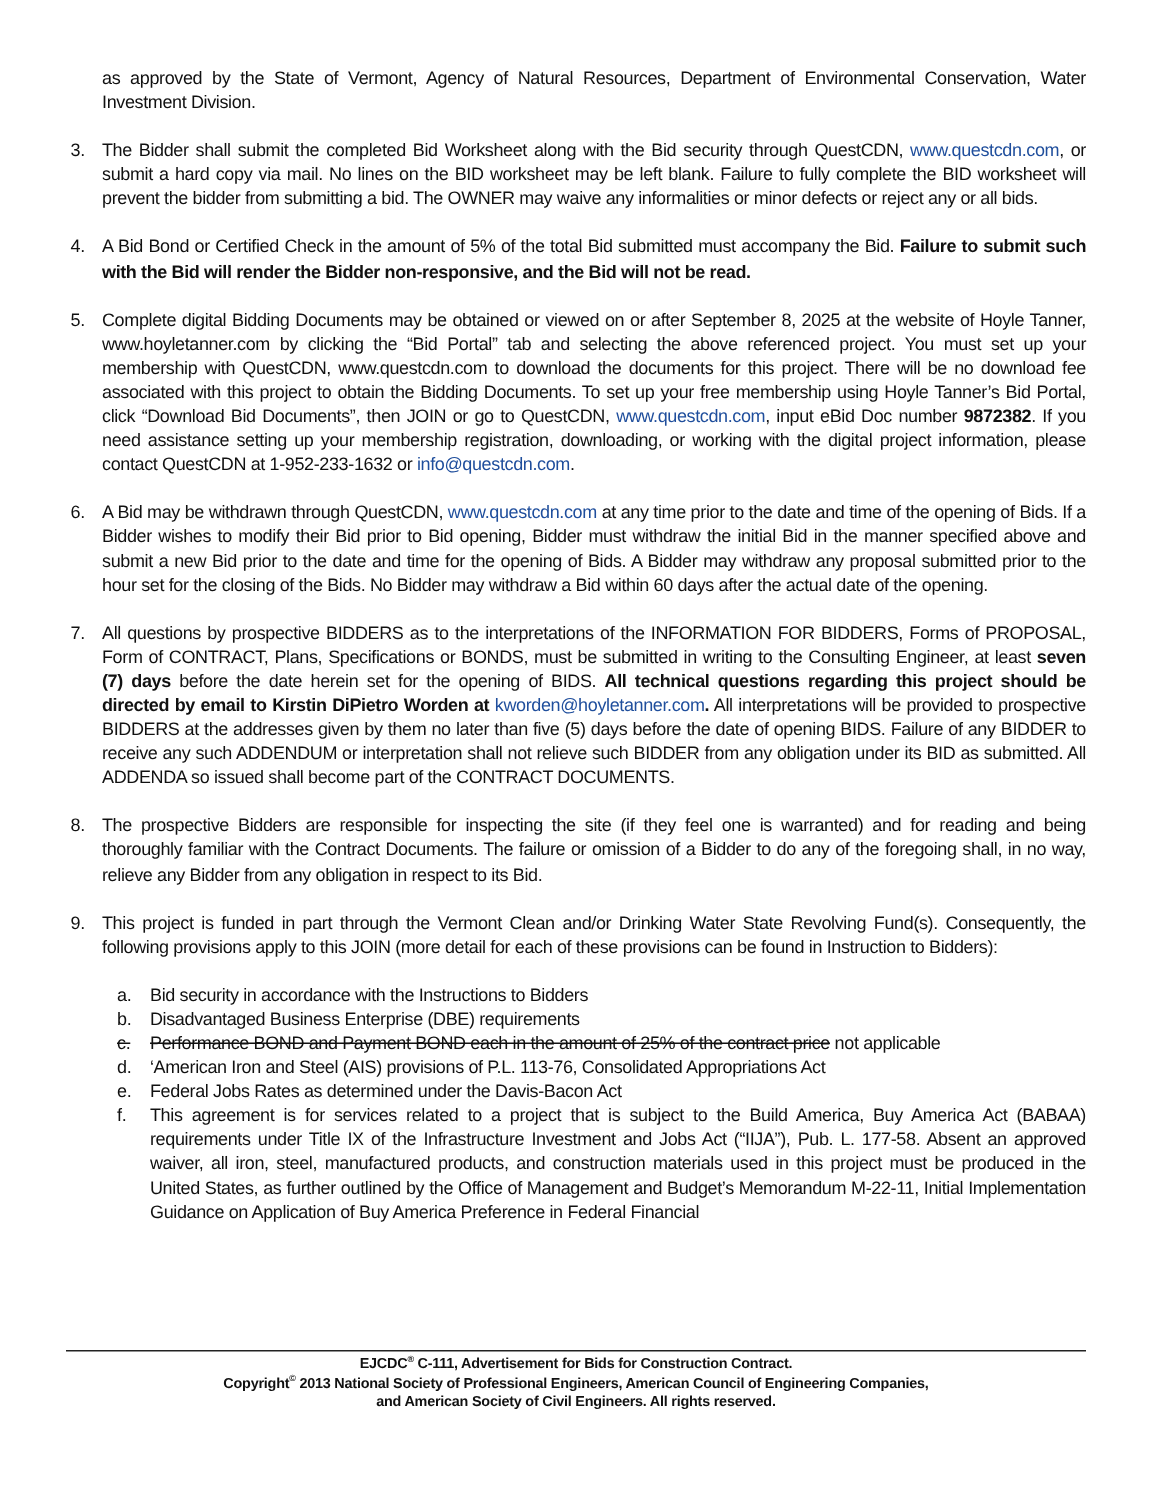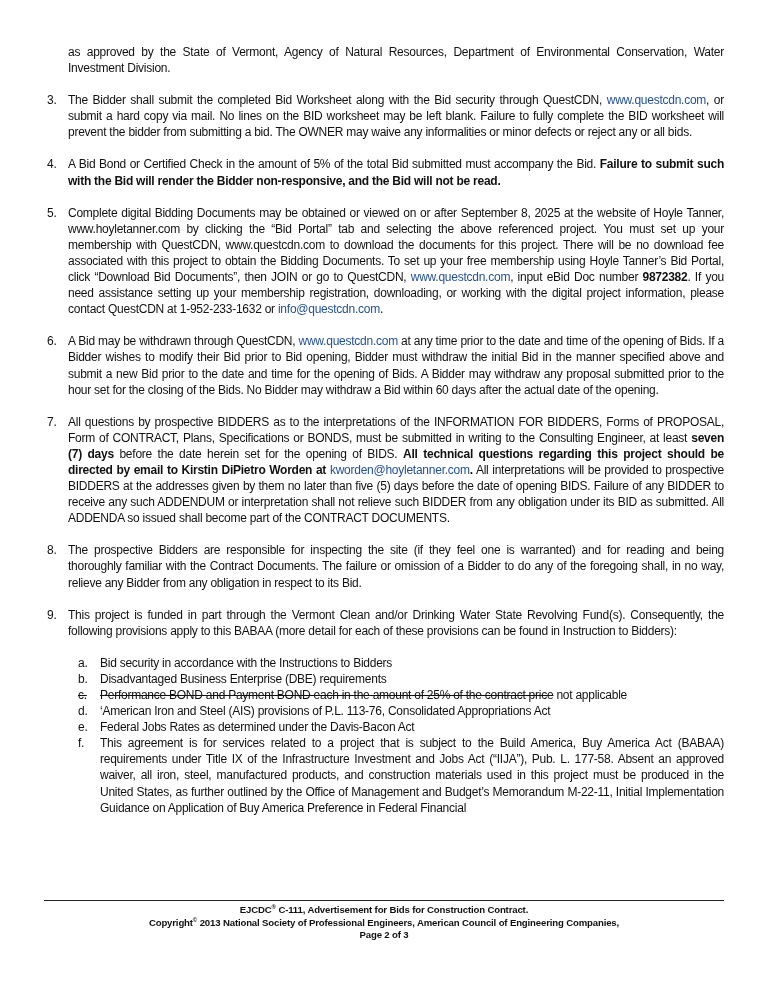--- a/index.html
+++ b/index.html
@@ -76,21 +76,21 @@
       <span>All questions by prospective BIDDERS as to the interpretations of the INFORMATION FOR BIDDERS, Forms of PROPOSAL, Form of CONTRACT, Plans, Specifications or BONDS, must be submitted in writing to the Consulting Engineer, at least </span><b>seven (7) days</b><span> before the date herein set for the opening of BIDS. </span><b>All technical questions regarding this project should be directed by email to Kirstin DiPietro Worden at </b><a class="link">kworden@hoyletanner.com</a><b>.</b><span>  All interpretations will be provided to prospective BIDDERS at the addresses given by them no later than five (5) days before the date of opening BIDS. Failure of any BIDDER to receive any such ADDENDUM or interpretation shall not relieve such BIDDER from any obligation under its BID as submitted. All ADDENDA so issued shall become part of the CONTRACT DOCUMENTS.</span>
     </div>
 
     <div class="item">
       <span class="num">8.</span>
       <span>The prospective Bidders are responsible for inspecting the site (if they feel one is warranted) and for reading and being thoroughly familiar with the Contract Documents. The failure or omission of a Bidder to do any of the foregoing shall, in no way, relieve any Bidder from any obligation in respect to its Bid.</span>
     </div>
 
     <div class="item">
       <span class="num">9.</span>
-      <span>This project is funded in part through the Vermont Clean and/or Drinking Water State Revolving Fund(s). Consequently, the following provisions apply to this BABAA (more detail for each of these provisions can be found in Instruction to Bidders):</span>
+      <span>This project is funded in part through the Vermont Clean and/or Drinking Water State Revolving Fund(s). Consequently, the following provisions apply to this JOIN (more detail for each of these provisions can be found in Instruction to Bidders):</span>
     </div>
 
     <div class="sublist">
       <div class="sub">
         <span class="sl">a.</span>
         <span class="st">Bid security in accordance with the Instructions to Bidders</span>
       </div>
       <div class="sub">
         <span class="sl">b.</span>
         <span class="st">Disadvantaged Business Enterprise (DBE) requirements</span>
@@ -112,15 +112,15 @@
         <span class="st">This agreement is for services related to a project that is subject to the Build America, Buy America Act (BABAA) requirements under Title IX of the Infrastructure Investment and Jobs Act (“IIJA”), Pub. L. 177-58.  Absent an approved waiver, all iron, steel, manufactured products, and construction materials used in this project must be produced in the United States, as further outlined by the Office of Management and Budget’s Memorandum M-22-11, Initial Implementation Guidance on Application of Buy America Preference in Federal Financial</span>
       </div>
     </div>
   </div>
 
   <div class="rule"></div>
 
   <div class="footer">
     <div><span>EJCDC</span><sup>®</sup><span> C-111, Advertisement for Bids for Construction Contract.</span></div>
     <div><span>Copyright</span><sup>©</sup><span> 2013 National Society of Professional Engineers, American Council of Engineering Companies,</span></div>
-    <div>Page 2 of 3</div>
+    <div>and American Society of Civil Engineers. All rights reserved.</div>
   </div>
 </div>
 
 </body></html>

